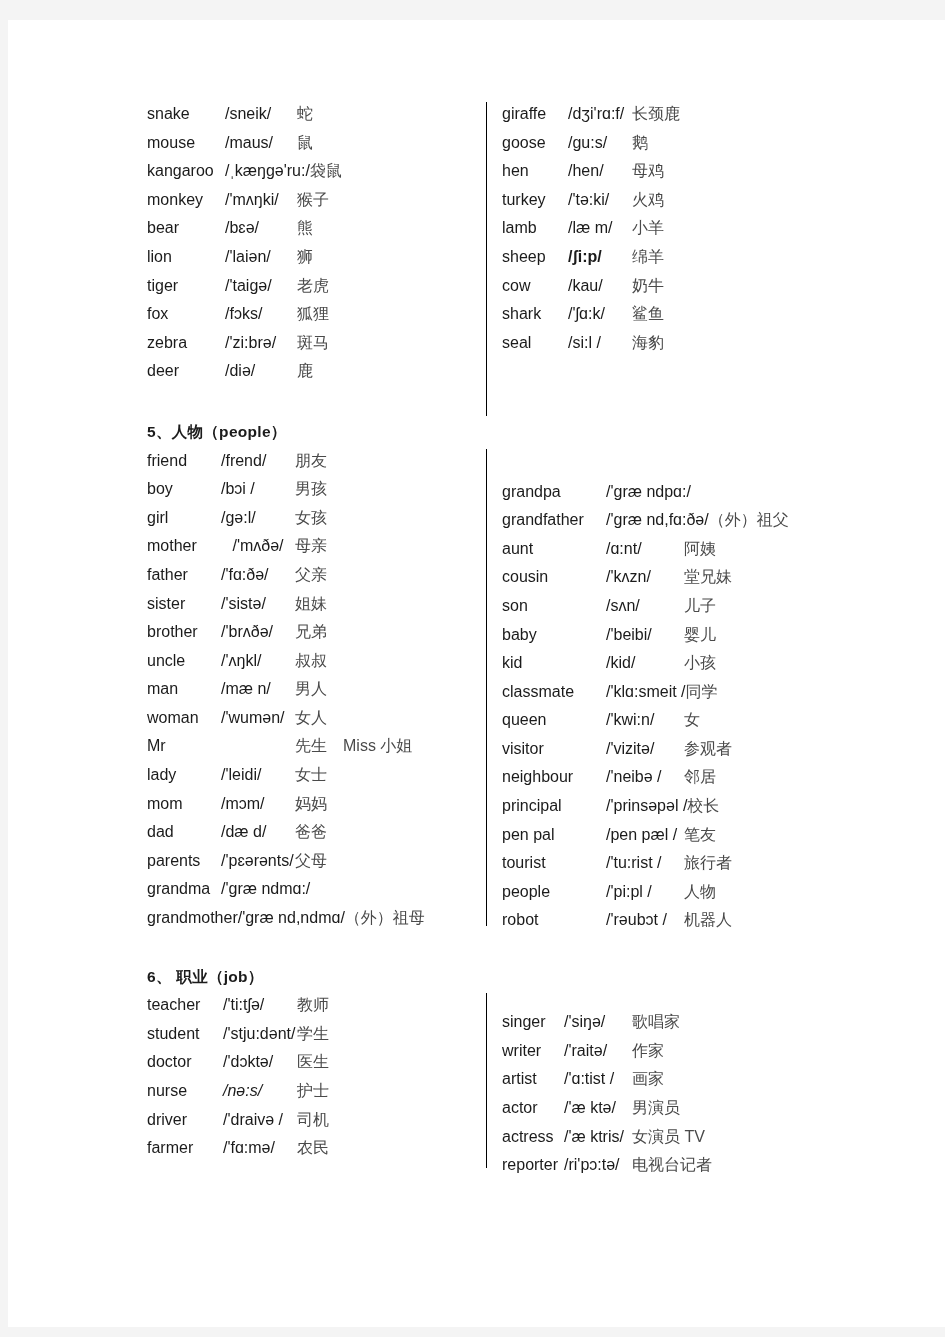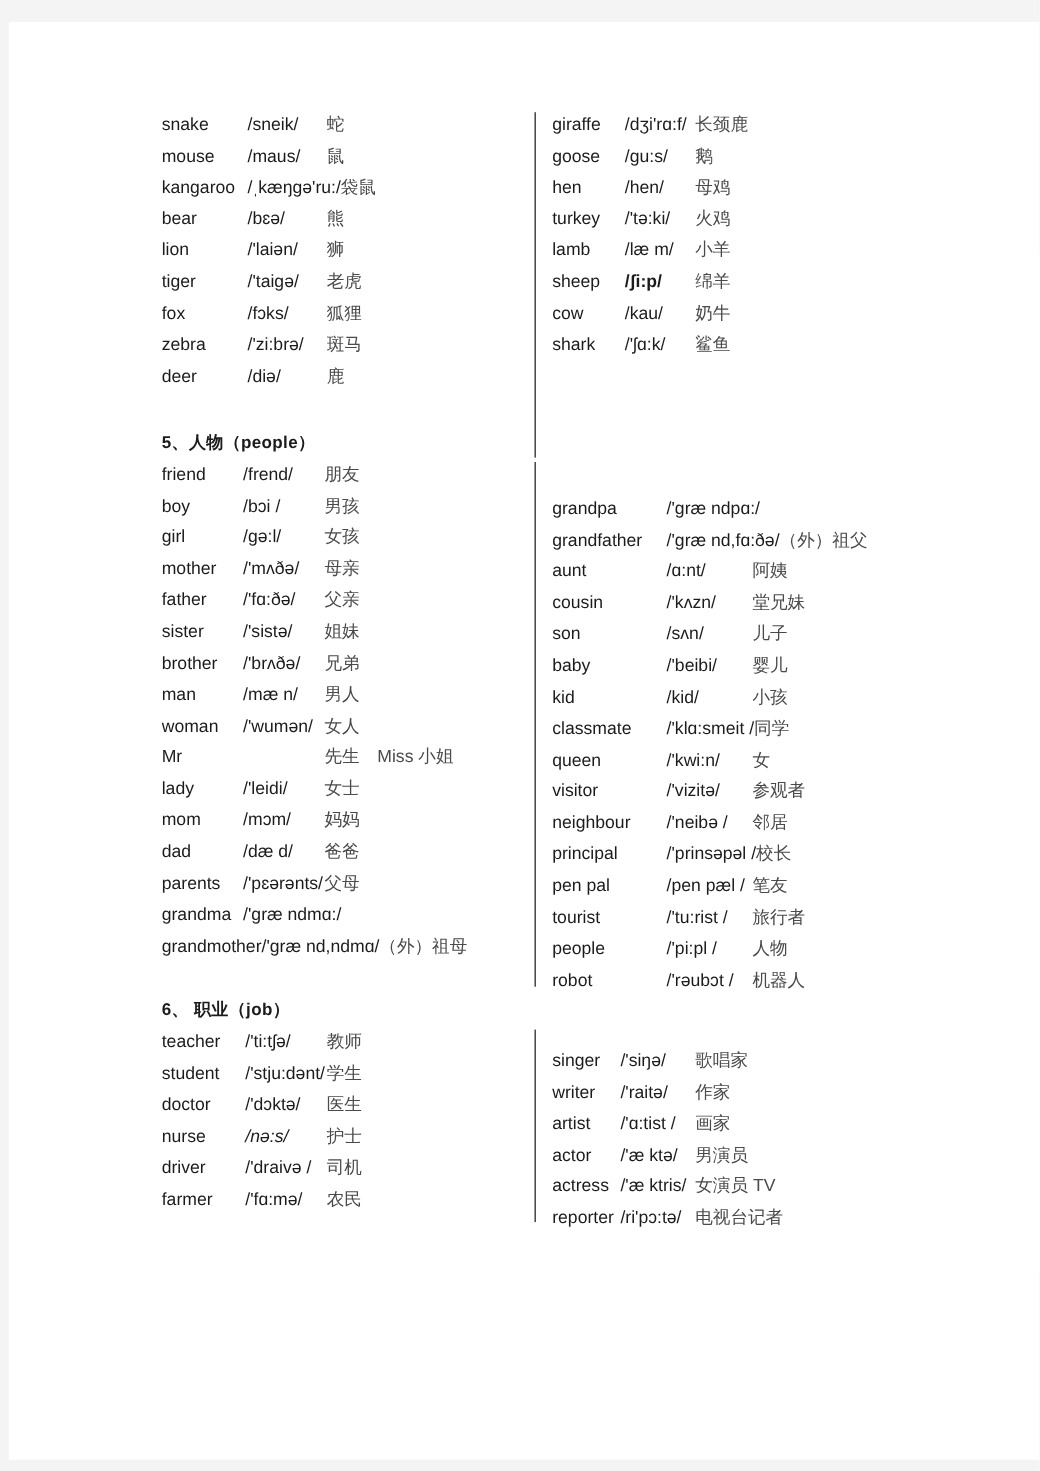--- a/index.html
+++ b/index.html
@@ -84,54 +84,57 @@
 <div id="page">
   <div id="content">
 
     <div class="section">
       <div class="cols">
         <div class="divider" style="top:2px;height:314px;"></div>
         <div class="col-left" id="s0-left">
             <div class="entry"><span class="w" style="min-width: 78px;">snake</span><span class="ph sp" style="min-width: 72px;">/sneik/</span><span class="cn">蛇</span></div>
             <div class="entry"><span class="w" style="min-width: 78px;">mouse</span><span class="ph sp" style="min-width: 72px;">/maus/</span><span class="cn">鼠</span></div>
             <div class="entry"><span class="w" style="min-width: 78px;">kangaroo</span><span class="ph sp" style="min-width: 72px;">/ˌkæŋgə'ru:/</span><span class="cn">袋鼠</span></div>
+            <div class="entry"><span class="w" style="min-width: 78px;">monkey</span><span class="ph sp" style="min-width: 72px;">/'mʌŋki/</span><span class="cn">猴子</span></div>
             <div class="entry"><span class="w" style="min-width: 78px;">bear</span><span class="ph sp" style="min-width: 72px;">/bɛə/</span><span class="cn">熊</span></div>
             <div class="entry"><span class="w" style="min-width: 78px;">lion</span><span class="ph sp" style="min-width: 72px;">/'laiən/</span><span class="cn">狮</span></div>
             <div class="entry"><span class="w" style="min-width: 78px;">tiger</span><span class="ph sp" style="min-width: 72px;">/'taigə/</span><span class="cn">老虎</span></div>
             <div class="entry"><span class="w" style="min-width: 78px;">fox</span><span class="ph sp" style="min-width: 72px;">/fɔks/</span><span class="cn">狐狸</span></div>
             <div class="entry"><span class="w" style="min-width: 78px;">zebra</span><span class="ph sp" style="min-width: 72px;">/'zi:brə/</span><span class="cn">斑马</span></div>
             <div class="entry"><span class="w" style="min-width: 78px;">deer</span><span class="ph sp" style="min-width: 72px;">/diə/</span><span class="cn">鹿</span></div>
           </div>
         <div class="col-right" id="s0-right">
             <div class="entry"><span class="w" style="min-width: 66px;">giraffe</span><span class="ph sp" style="min-width: 64px;">/dʒi'rɑ:f/</span><span class="cn">长颈鹿</span></div>
             <div class="entry"><span class="w" style="min-width: 66px;">goose</span><span class="ph sp" style="min-width: 64px;">/gu:s/</span><span class="cn">鹅</span></div>
             <div class="entry"><span class="w" style="min-width: 66px;">hen</span><span class="ph sp" style="min-width: 64px;">/hen/</span><span class="cn">母鸡</span></div>
             <div class="entry"><span class="w" style="min-width: 66px;">turkey</span><span class="ph sp" style="min-width: 64px;">/'tə:ki/</span><span class="cn">火鸡</span></div>
             <div class="entry"><span class="w" style="min-width: 66px;">lamb</span><span class="ph sp" style="min-width: 64px;">/læ m/</span><span class="cn">小羊</span></div>
             <div class="entry"><span class="w" style="min-width: 66px;">sheep</span><span class="ph sp" style="min-width: 64px; font-weight: bold;">/ʃi:p/</span><span class="cn">绵羊</span></div>
             <div class="entry"><span class="w" style="min-width: 66px;">cow</span><span class="ph sp" style="min-width: 64px;">/kau/</span><span class="cn">奶牛</span></div>
             <div class="entry"><span class="w" style="min-width: 66px;">shark</span><span class="ph sp" style="min-width: 64px;">/'ʃɑ:k/</span><span class="cn">鲨鱼</span></div>
+            <div class="entry"><span class="w" style="min-width: 66px;">seal</span><span class="ph sp" style="min-width: 64px;">/si:l /</span><span class="cn">海豹</span></div>
           </div>
       </div>
     </div>
 
     <div class="spacer-md"></div>
 
     <div class="section">
       <div class="heading">5、人物（people）</div>
       <div class="cols">
         <div class="divider" style="top:2px;height:477px;"></div>
         <div class="col-left" id="s1-left">
             <div class="entry"><span class="w" style="min-width: 74px;">friend</span><span class="ph sp" style="min-width: 74px;">/frend/</span><span class="cn">朋友</span></div>
             <div class="entry"><span class="w" style="min-width: 74px;">boy</span><span class="ph sp" style="min-width: 74px;">/bɔi /</span><span class="cn">男孩</span></div>
             <div class="entry"><span class="w" style="min-width: 74px;">girl</span><span class="ph sp" style="min-width: 74px;">/gə:l/</span><span class="cn">女孩</span></div>
-            <div class="entry"><span class="w" style="min-width: 74px;">mother</span><span class="ph sp" style="min-width: 74px;">/'mʌðə/</span><span class="cn">母亲</span></div>
+            <div class="entry"><span class="w" style="min-width: 74px;">mother</span><span class="ph sp" style="min-width: 74px; text-align: center;">/'mʌðə/</span><span class="cn">母亲</span></div>
             <div class="entry"><span class="w" style="min-width: 74px;">father</span><span class="ph sp" style="min-width: 74px;">/'fɑ:ðə/</span><span class="cn">父亲</span></div>
             <div class="entry"><span class="w" style="min-width: 74px;">sister</span><span class="ph sp" style="min-width: 74px;">/'sistə/</span><span class="cn">姐妹</span></div>
             <div class="entry"><span class="w" style="min-width: 74px;">brother</span><span class="ph sp" style="min-width: 74px;">/'brʌðə/</span><span class="cn">兄弟</span></div>
+            <div class="entry"><span class="w" style="min-width: 74px;">uncle</span><span class="ph sp" style="min-width: 74px;">/'ʌŋkl/</span><span class="cn">叔叔</span></div>
             <div class="entry"><span class="w" style="min-width: 74px;">man</span><span class="ph sp" style="min-width: 74px;">/mæ n/</span><span class="cn">男人</span></div>
             <div class="entry"><span class="w" style="min-width: 74px;">woman</span><span class="ph sp" style="min-width: 74px;">/'wumən/</span><span class="cn">女人</span></div>
             <div class="entry"><span class="w" style="min-width: 74px;">Mr</span><span class="ph sp" style="min-width: 74px;"></span><span class="cn">先生　Miss 小姐</span></div>
             <div class="entry"><span class="w" style="min-width: 74px;">lady</span><span class="ph sp" style="min-width: 74px;">/'leidi/</span><span class="cn">女士</span></div>
             <div class="entry"><span class="w" style="min-width: 74px;">mom</span><span class="ph sp" style="min-width: 74px;">/mɔm/</span><span class="cn">妈妈</span></div>
             <div class="entry"><span class="w" style="min-width: 74px;">dad</span><span class="ph sp" style="min-width: 74px;">/dæ d/</span><span class="cn">爸爸</span></div>
             <div class="entry"><span class="w" style="min-width: 74px;">parents</span><span class="ph sp" style="min-width: 74px;">/'pɛərənts/</span><span class="cn">父母</span></div>
             <div class="entry"><span class="w" style="min-width: 74px;">grandma</span><span class="ph sp" style="min-width: 74px;">/'græ ndmɑ:/</span><span class="cn"></span></div>
             <div class="entry"><span class="w" style="min-width: 74px;">grandmother</span><span class="ph sp" style="min-width: 74px;">/'græ nd,ndmɑ/</span><span class="cn">（外）祖母</span></div>
           </div>

